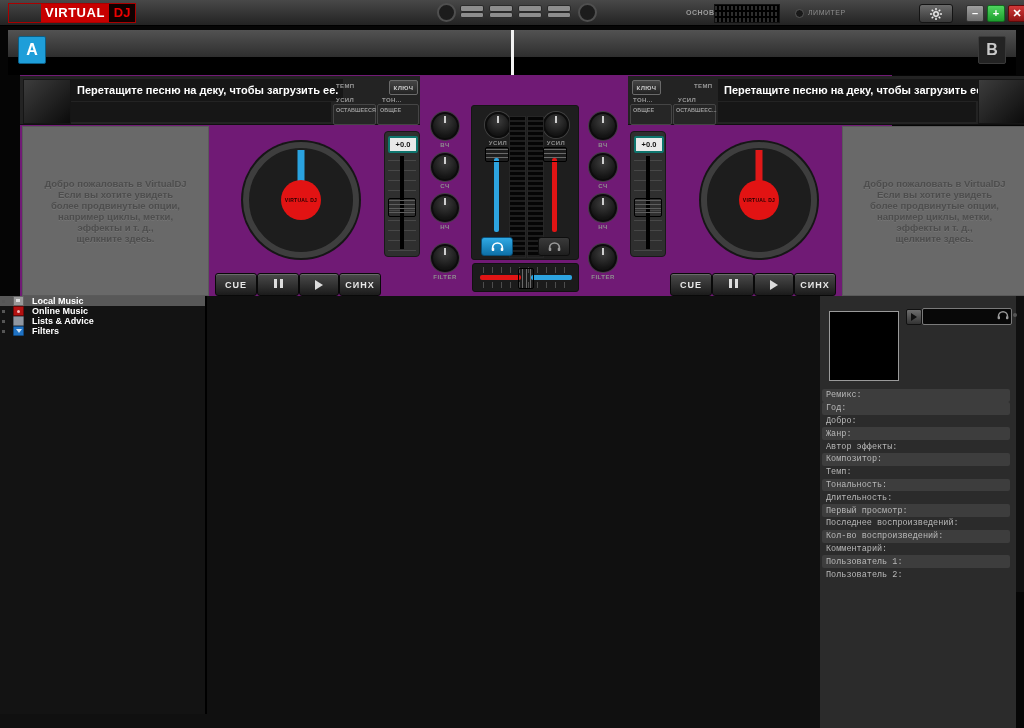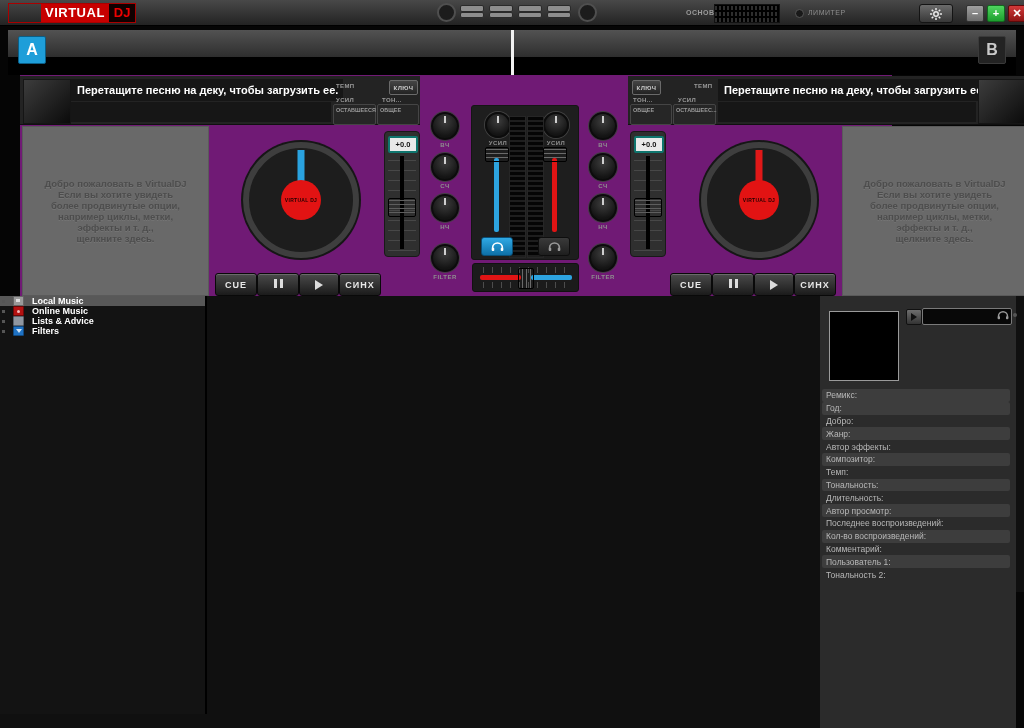--- a/index.html
+++ b/index.html
@@ -106,21 +106,21 @@
   #status-msg{position:absolute;right:14px;top:5px;font-size:8.5px;color:#f2f2f2;}
   #empty-msg{position:absolute;left:0;top:247px;width:100%;text-align:center;font-size:9px;font-weight:bold;color:#8f8f8f;}
   #info-pane{left:820px;top:0;width:196px;height:432px;background:#2b2b2b;}
   #art-big{position:absolute;left:9px;top:15px;width:68px;height:68px;background:#000;border:1px solid #9a9a9a;}
   #prelisten-play{position:absolute;left:86px;top:13px;width:14px;height:14px;background:linear-gradient(#6e6e6e,#333);border:1px solid #111;border-radius:2px;display:flex;align-items:center;justify-content:center;}
   #prelisten-play i{width:0;height:0;border-left:6px solid #101010;border-top:4px solid transparent;border-bottom:4px solid transparent;}
   #prelisten-bar{position:absolute;left:102px;top:12px;width:88px;height:15px;background:#080808;border:1px solid #7a7a7a;border-radius:2px;}
   #prelisten-hp{position:absolute;right:2px;top:2px;}
   #prelisten-dot{position:absolute;left:193px;top:17px;width:4px;height:4px;border-radius:50%;background:#555;}
   #fields{position:absolute;left:2px;top:93px;width:188px;}
-  .field-row{height:12.8px;display:flex;align-items:center;border-radius:2px;}
+  .field-row{height:12.8px;display:flex;align-items:center;border-radius:2px;font-family:Liberation Mono, monospace;}
   .field-row:first-child,.field-row:nth-child(even){background:#3d3d3d;}
   .field-row span{font-size:8.5px;color:#b8b8b8;padding-left:4px;white-space:nowrap;}
   #right-edge{left:1016px;top:296px;width:8px;height:432px;background:#060606;}
 </style>
 </head>
 <body>
 
 <div id="stage">
 
   <div id="titlebar" class="abs">
@@ -419,36 +419,36 @@
           <div class="field-row">
           <span>Темп:</span>
         </div>
           <div class="field-row">
           <span>Тональность:</span>
         </div>
           <div class="field-row">
           <span>Длительность:</span>
         </div>
           <div class="field-row">
-          <span>Автор просмотр:</span>
+          <span>Первый просмотр:</span>
         </div>
           <div class="field-row">
           <span>Последнее воспроизведений:</span>
         </div>
           <div class="field-row">
           <span>Кол-во воспроизведений:</span>
         </div>
           <div class="field-row">
           <span>Комментарий:</span>
         </div>
           <div class="field-row">
           <span>Пользователь 1:</span>
         </div>
           <div class="field-row">
-          <span>Тональность 2:</span>
+          <span>Пользователь 2:</span>
         </div>
         </div>
     </div>
 
     <div id="right-edge" class="abs"></div>
   </div>
 
 </div>
 
 </body></html>

